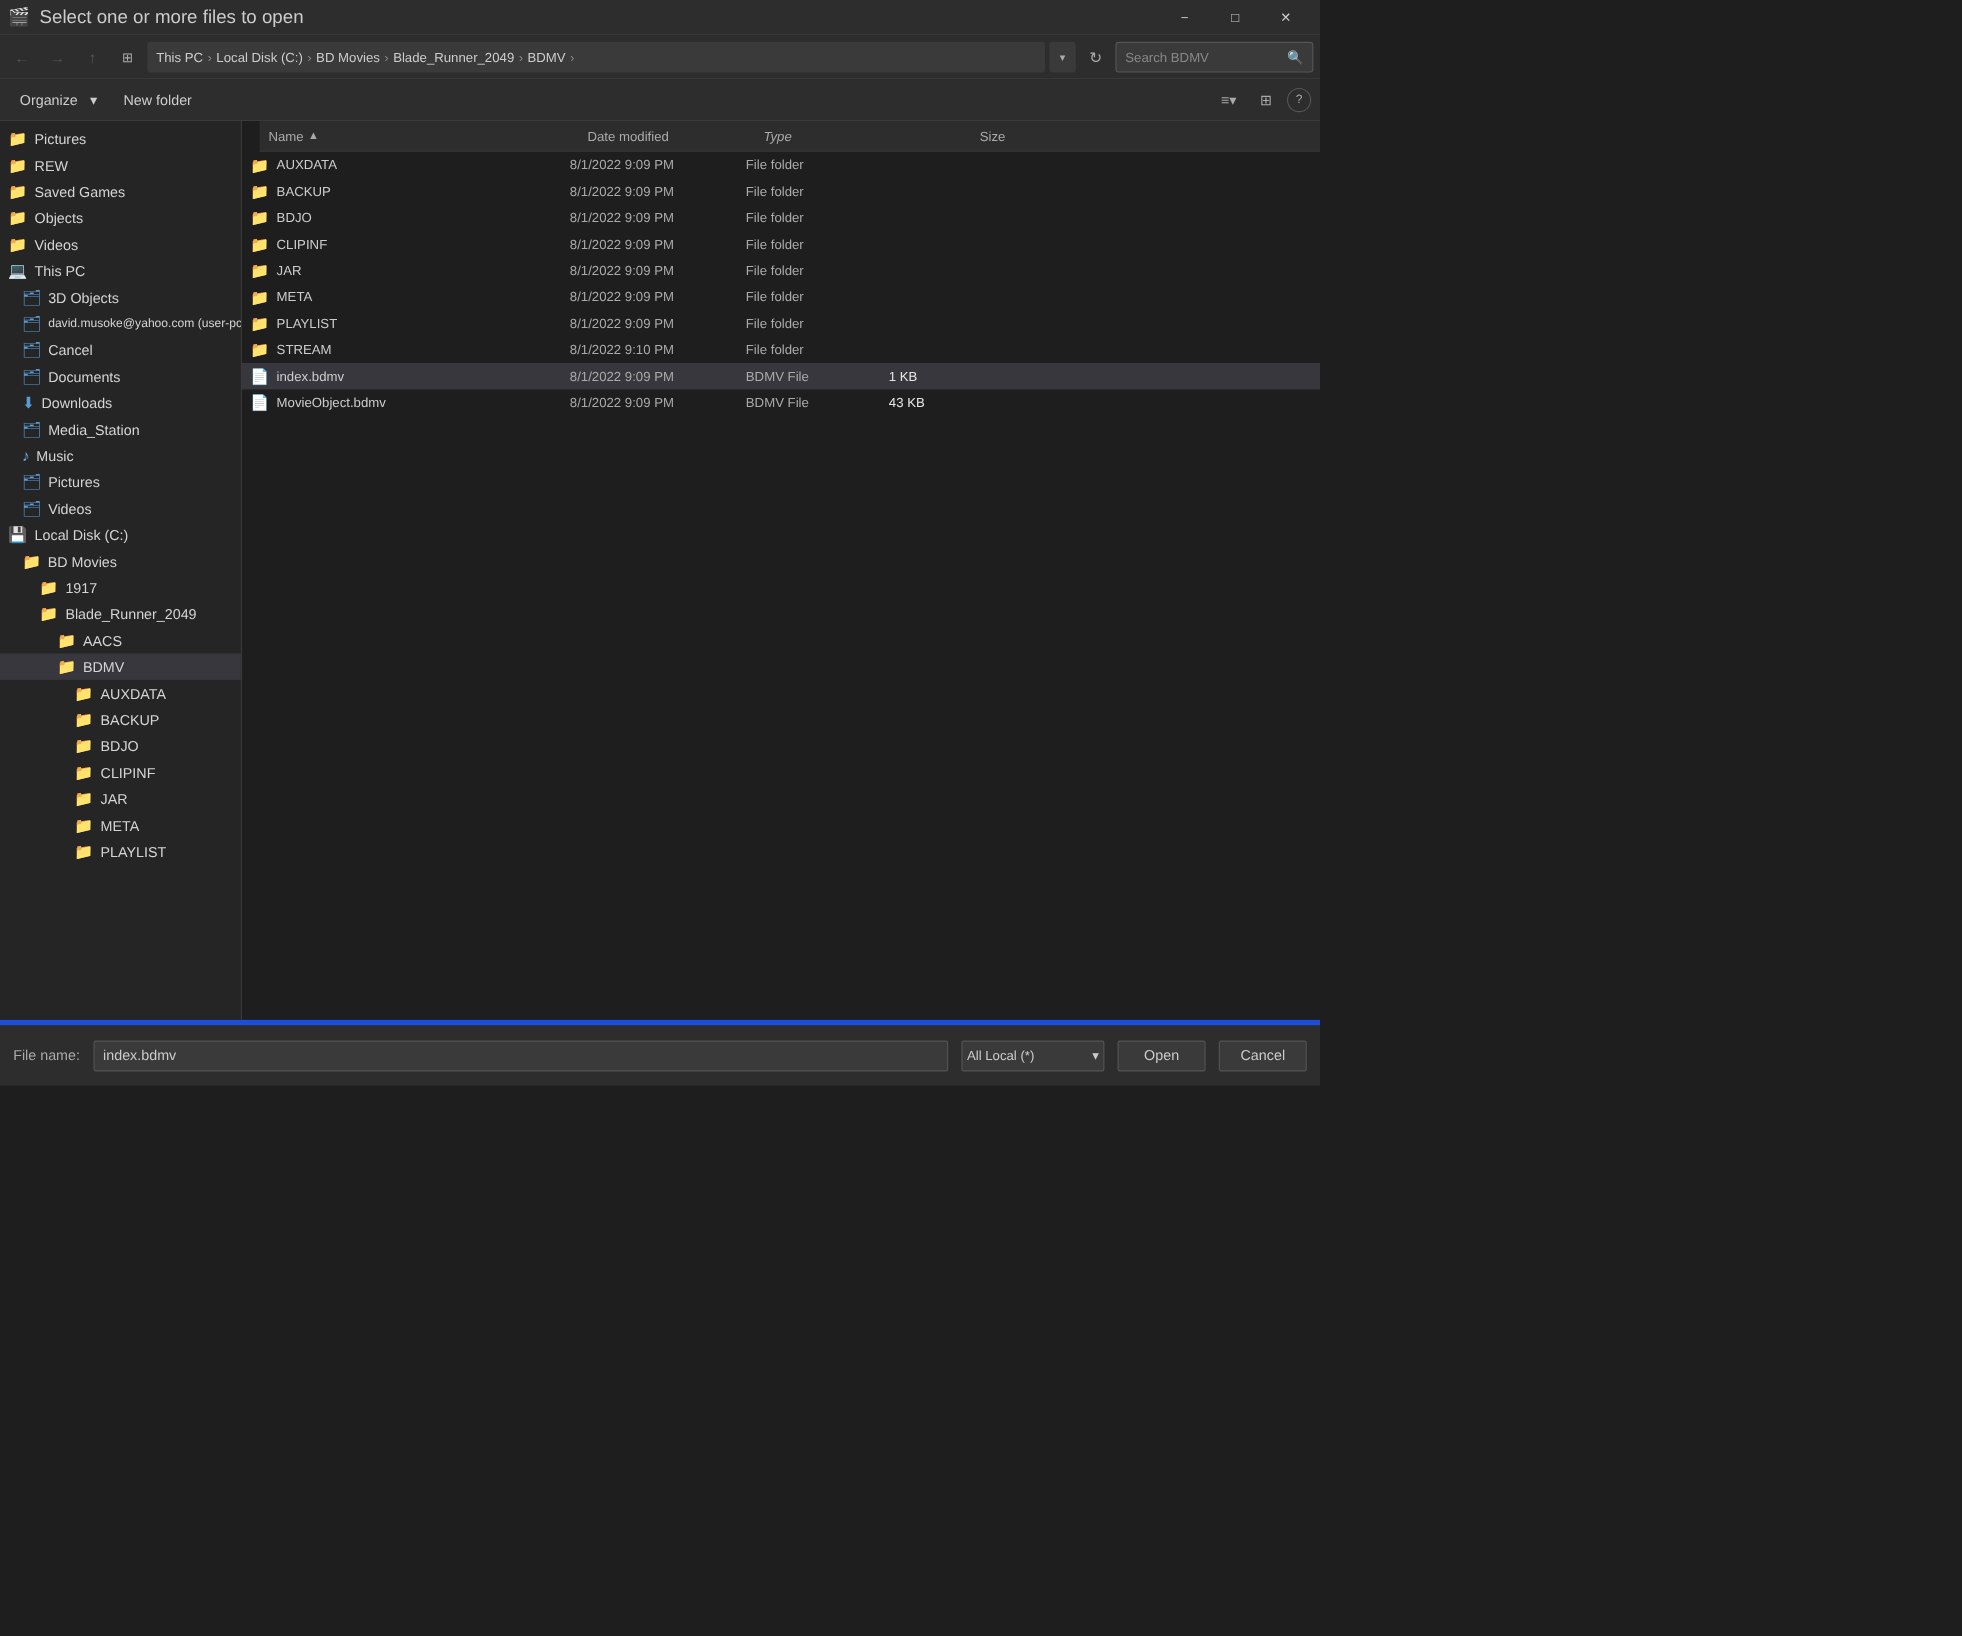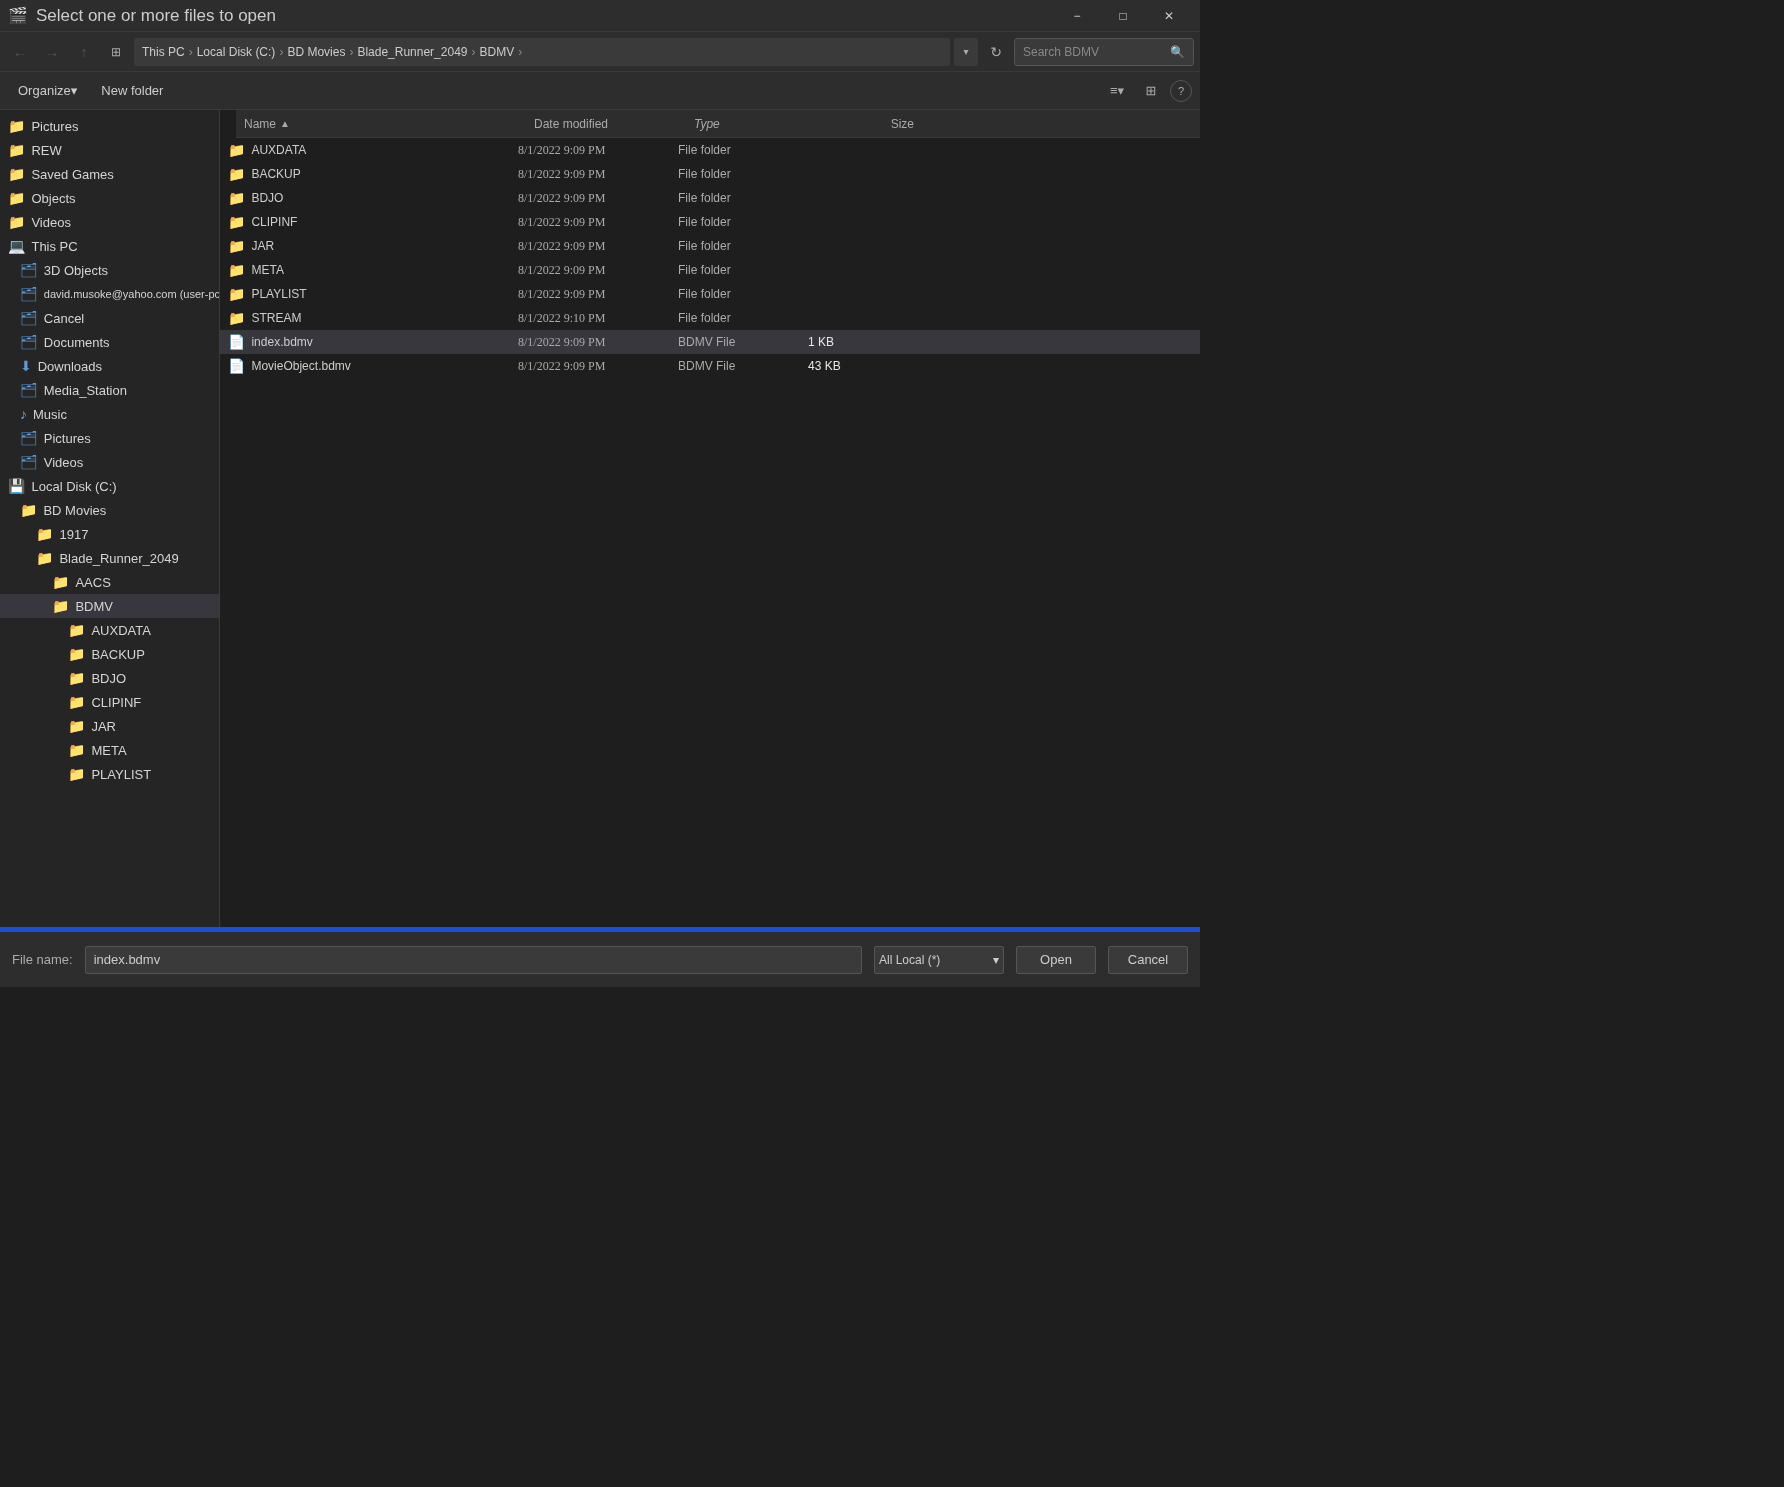--- a/index.html
+++ b/index.html
@@ -131,21 +131,21 @@
     }
     .cmd-btn {
       height: 28px;
       display: flex;
       align-items: center;
       padding: 0 10px;
       border-radius: 3px;
       cursor: pointer;
       color: #cccccc;
       font-size: 13px;
-      gap: 0;
+      gap: 11px;
     }
     .cmd-right {
       margin-left: auto;
       display: flex;
       align-items: center;
       gap: 4px;
     }
     .view-btn {
       width: 30px;
       height: 28px;
@@ -235,21 +235,21 @@
       font-size: 12px;
     }
     .file-row.selected { background: #37373d; }
     .file-name-cell {
       width: 290px;
       display: flex;
       align-items: center;
       gap: 6px;
       color: #cccccc;
     }
-    .file-date { width: 160px; color: #aaaaaa; font-family: Liberation Serif, serif; }
+    .file-date { width: 160px; color: #aaaaaa; }
     .file-type { width: 130px; color: #aaaaaa; }
     .file-size { width: 90px; text-align: left; color: #e5e5e5; }
 
     
     .bottom-bar {
       height: 60px;
       background: #2d2d2d;
       border-top: 5px solid #1d4ed8;
       display: flex;
       align-items: center;

